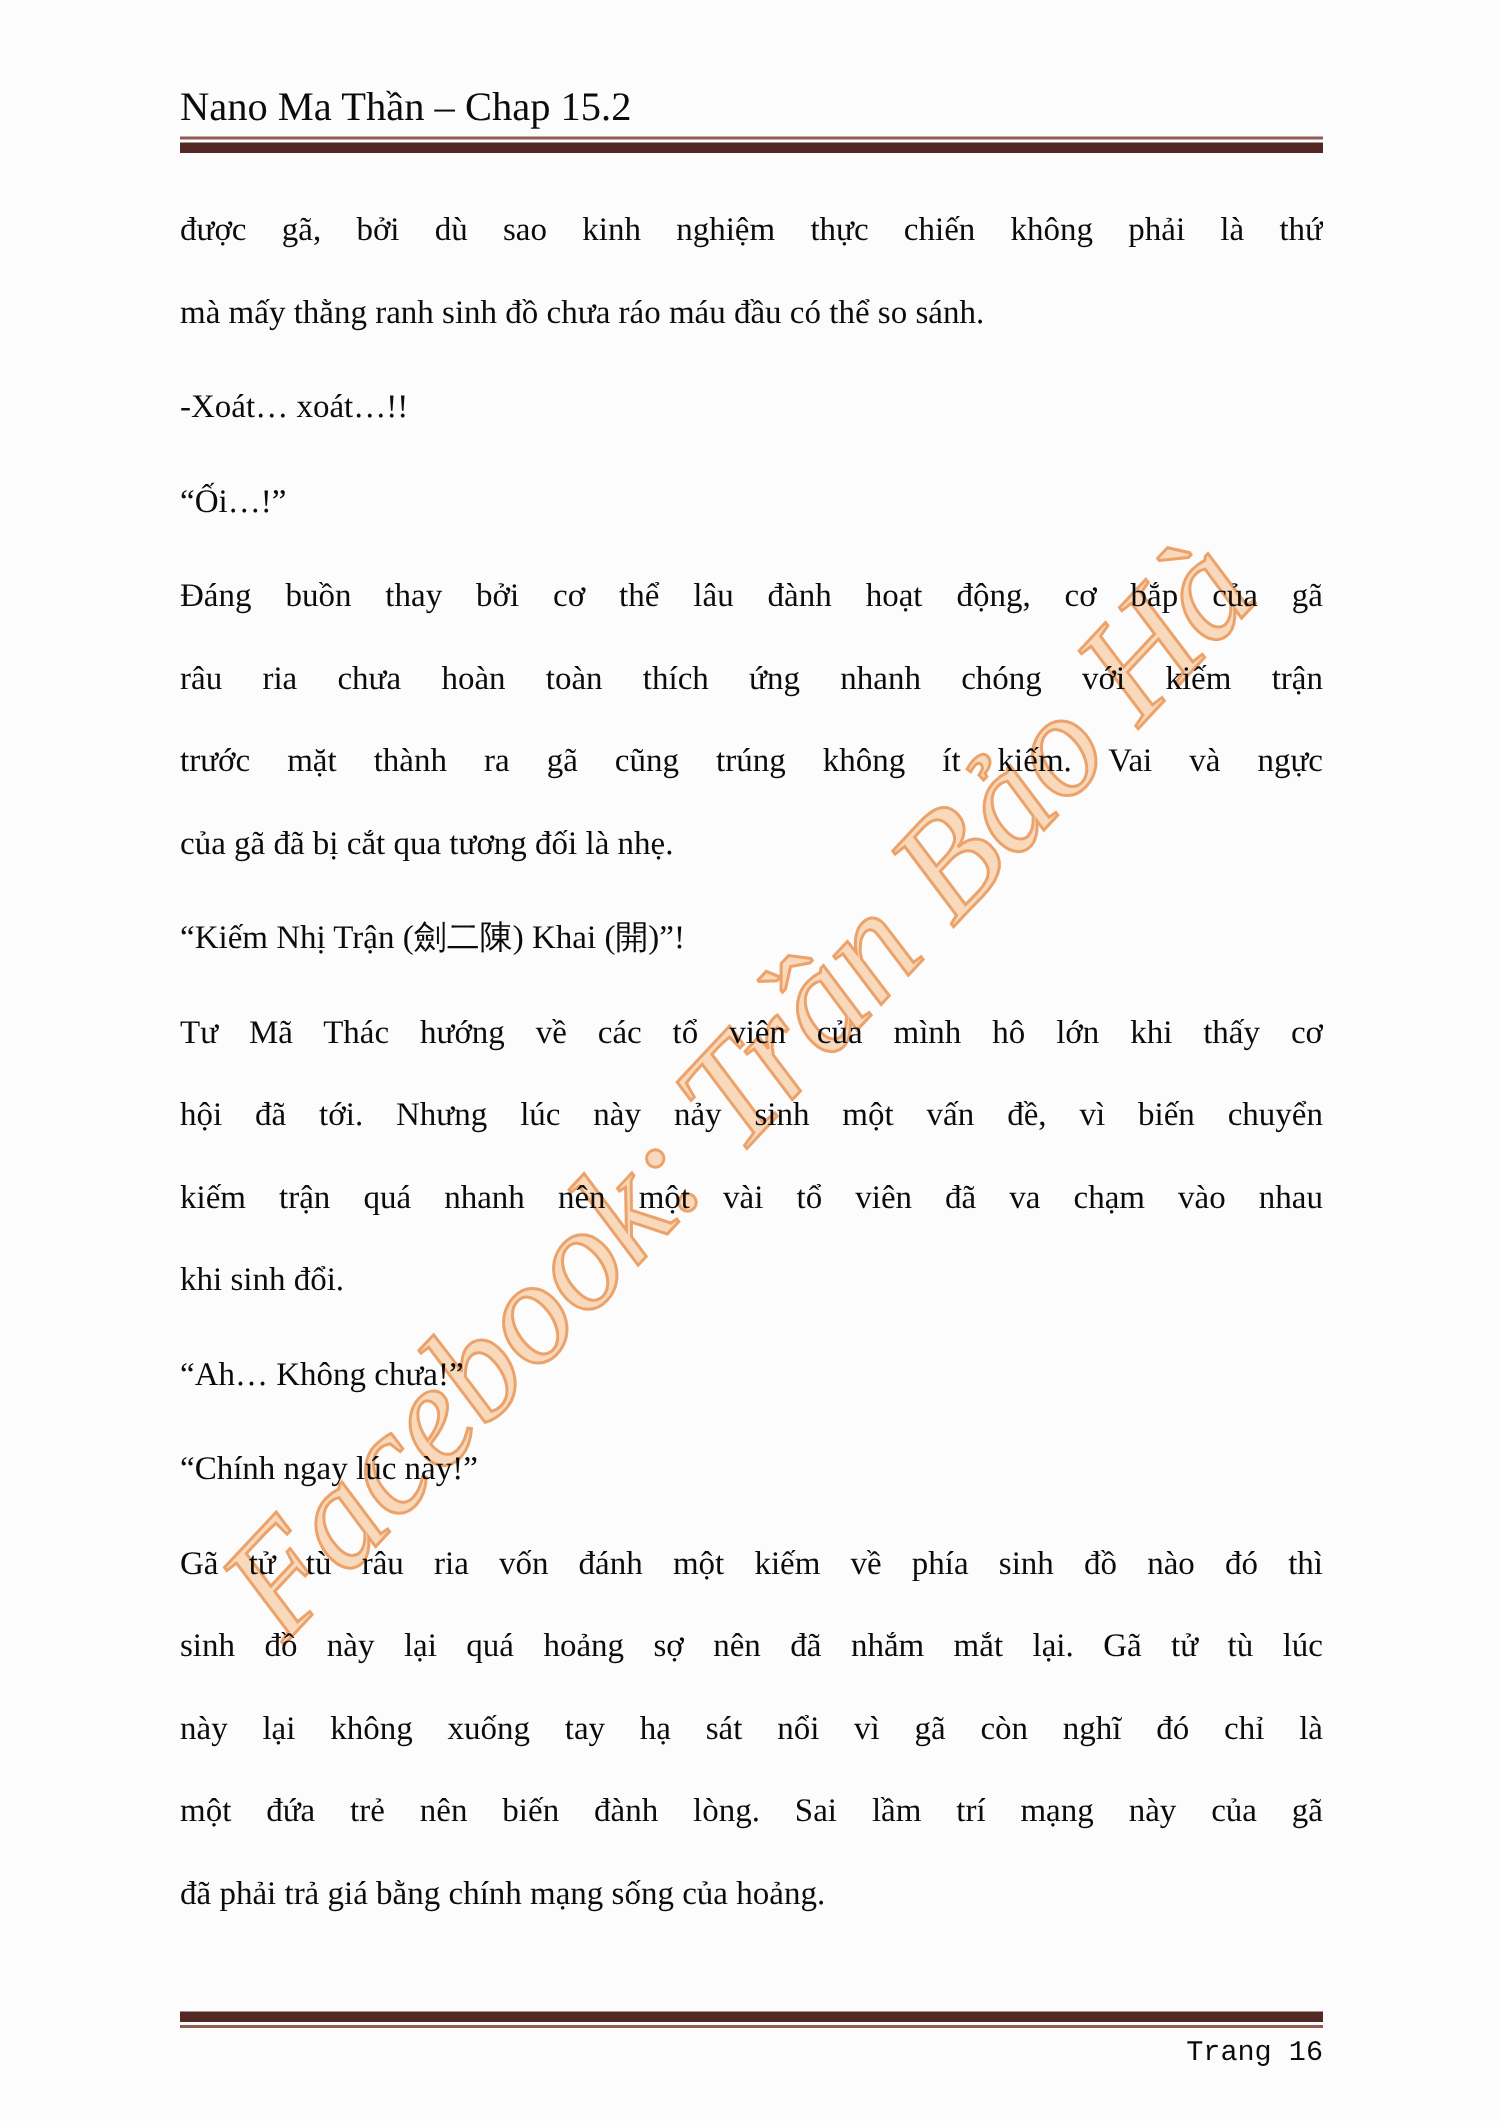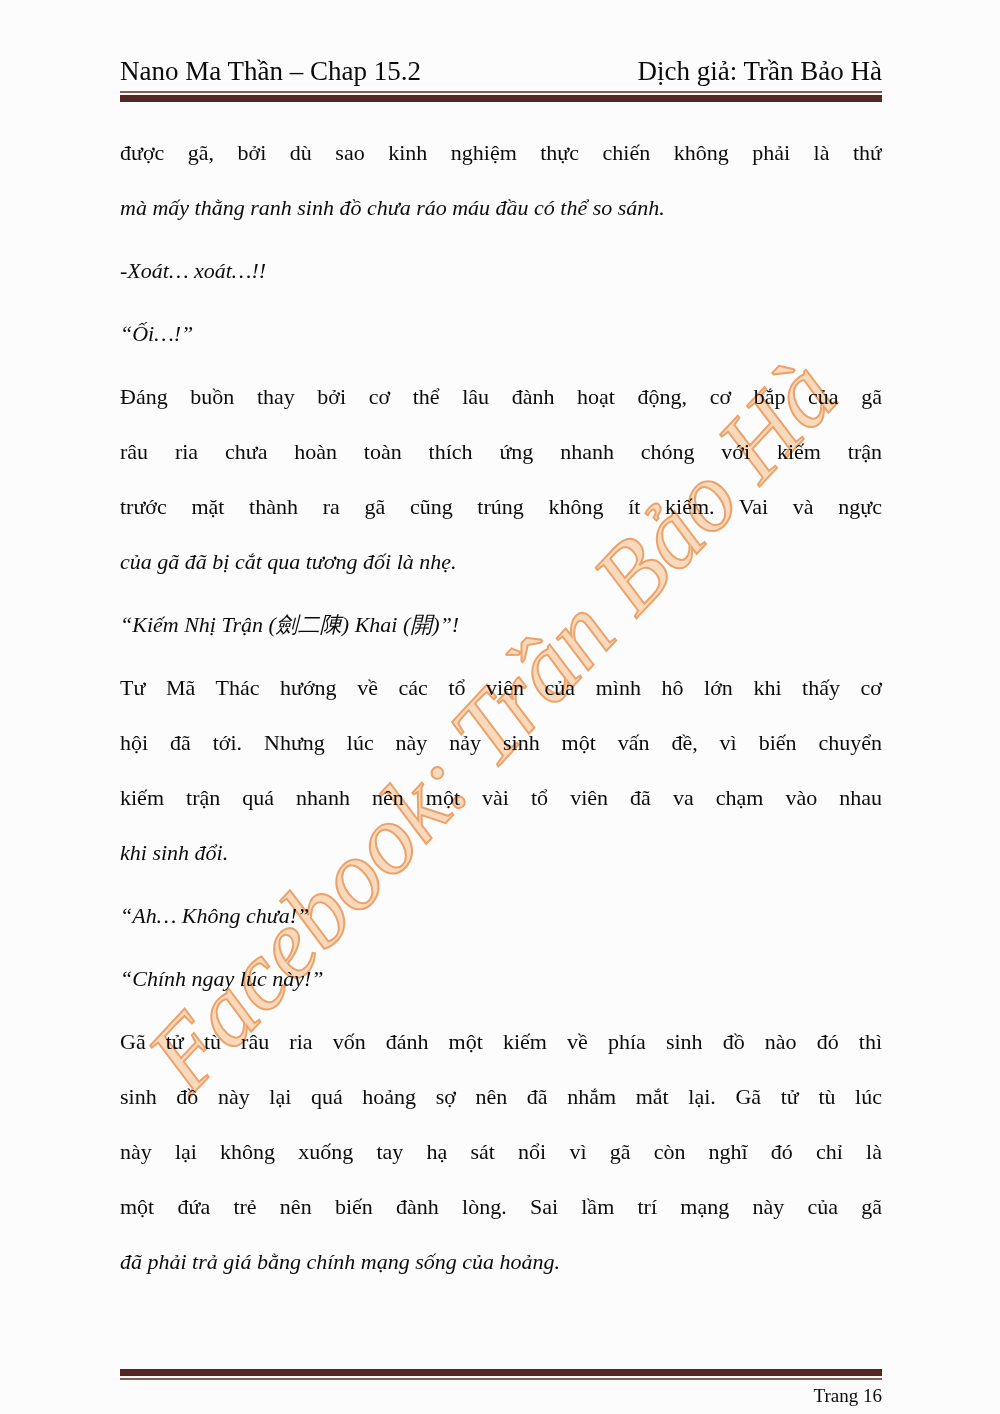--- a/index.html
+++ b/index.html
@@ -58,49 +58,48 @@
   .paragraph { margin: 0 0 8px 0; }
   .line {
     line-height: 55px;
     text-align: justify;
     text-align-last: justify;
     white-space: nowrap;
     overflow: hidden;
   }
   .line.last {
     text-align-last: left;
-    font-style: italic;
   }
   
   #footer {
     position: absolute;
     left: 120px;
     right: 118px;
-    top: 1369px;
+    top: 1341px;
     z-index: 1;
+    font-family: Liberation Mono, monospace;
   }
   #page-number {
     text-align: right;
     font-size: 19px;
     line-height: 26px;
     margin-top: 3px;
   }
 </style>
 </head>
 <body>
 
 <div id="page">
 
   <div id="watermark">Facebook: Trần Bảo Hà</div>
 
   <div id="content">
 
     <div id="header">
       <span>Nano Ma Thần – Chap 15.2</span>
-      <span>Dịch giả: Trần Bảo Hà</span>
     </div>
 
     <div id="header-rule">
       <div class="hr-thin"></div>
       <div class="hr-gap"></div>
       <div class="hr-thick"></div>
     </div>
 
     <div id="body-text">
         <div class="paragraph">

